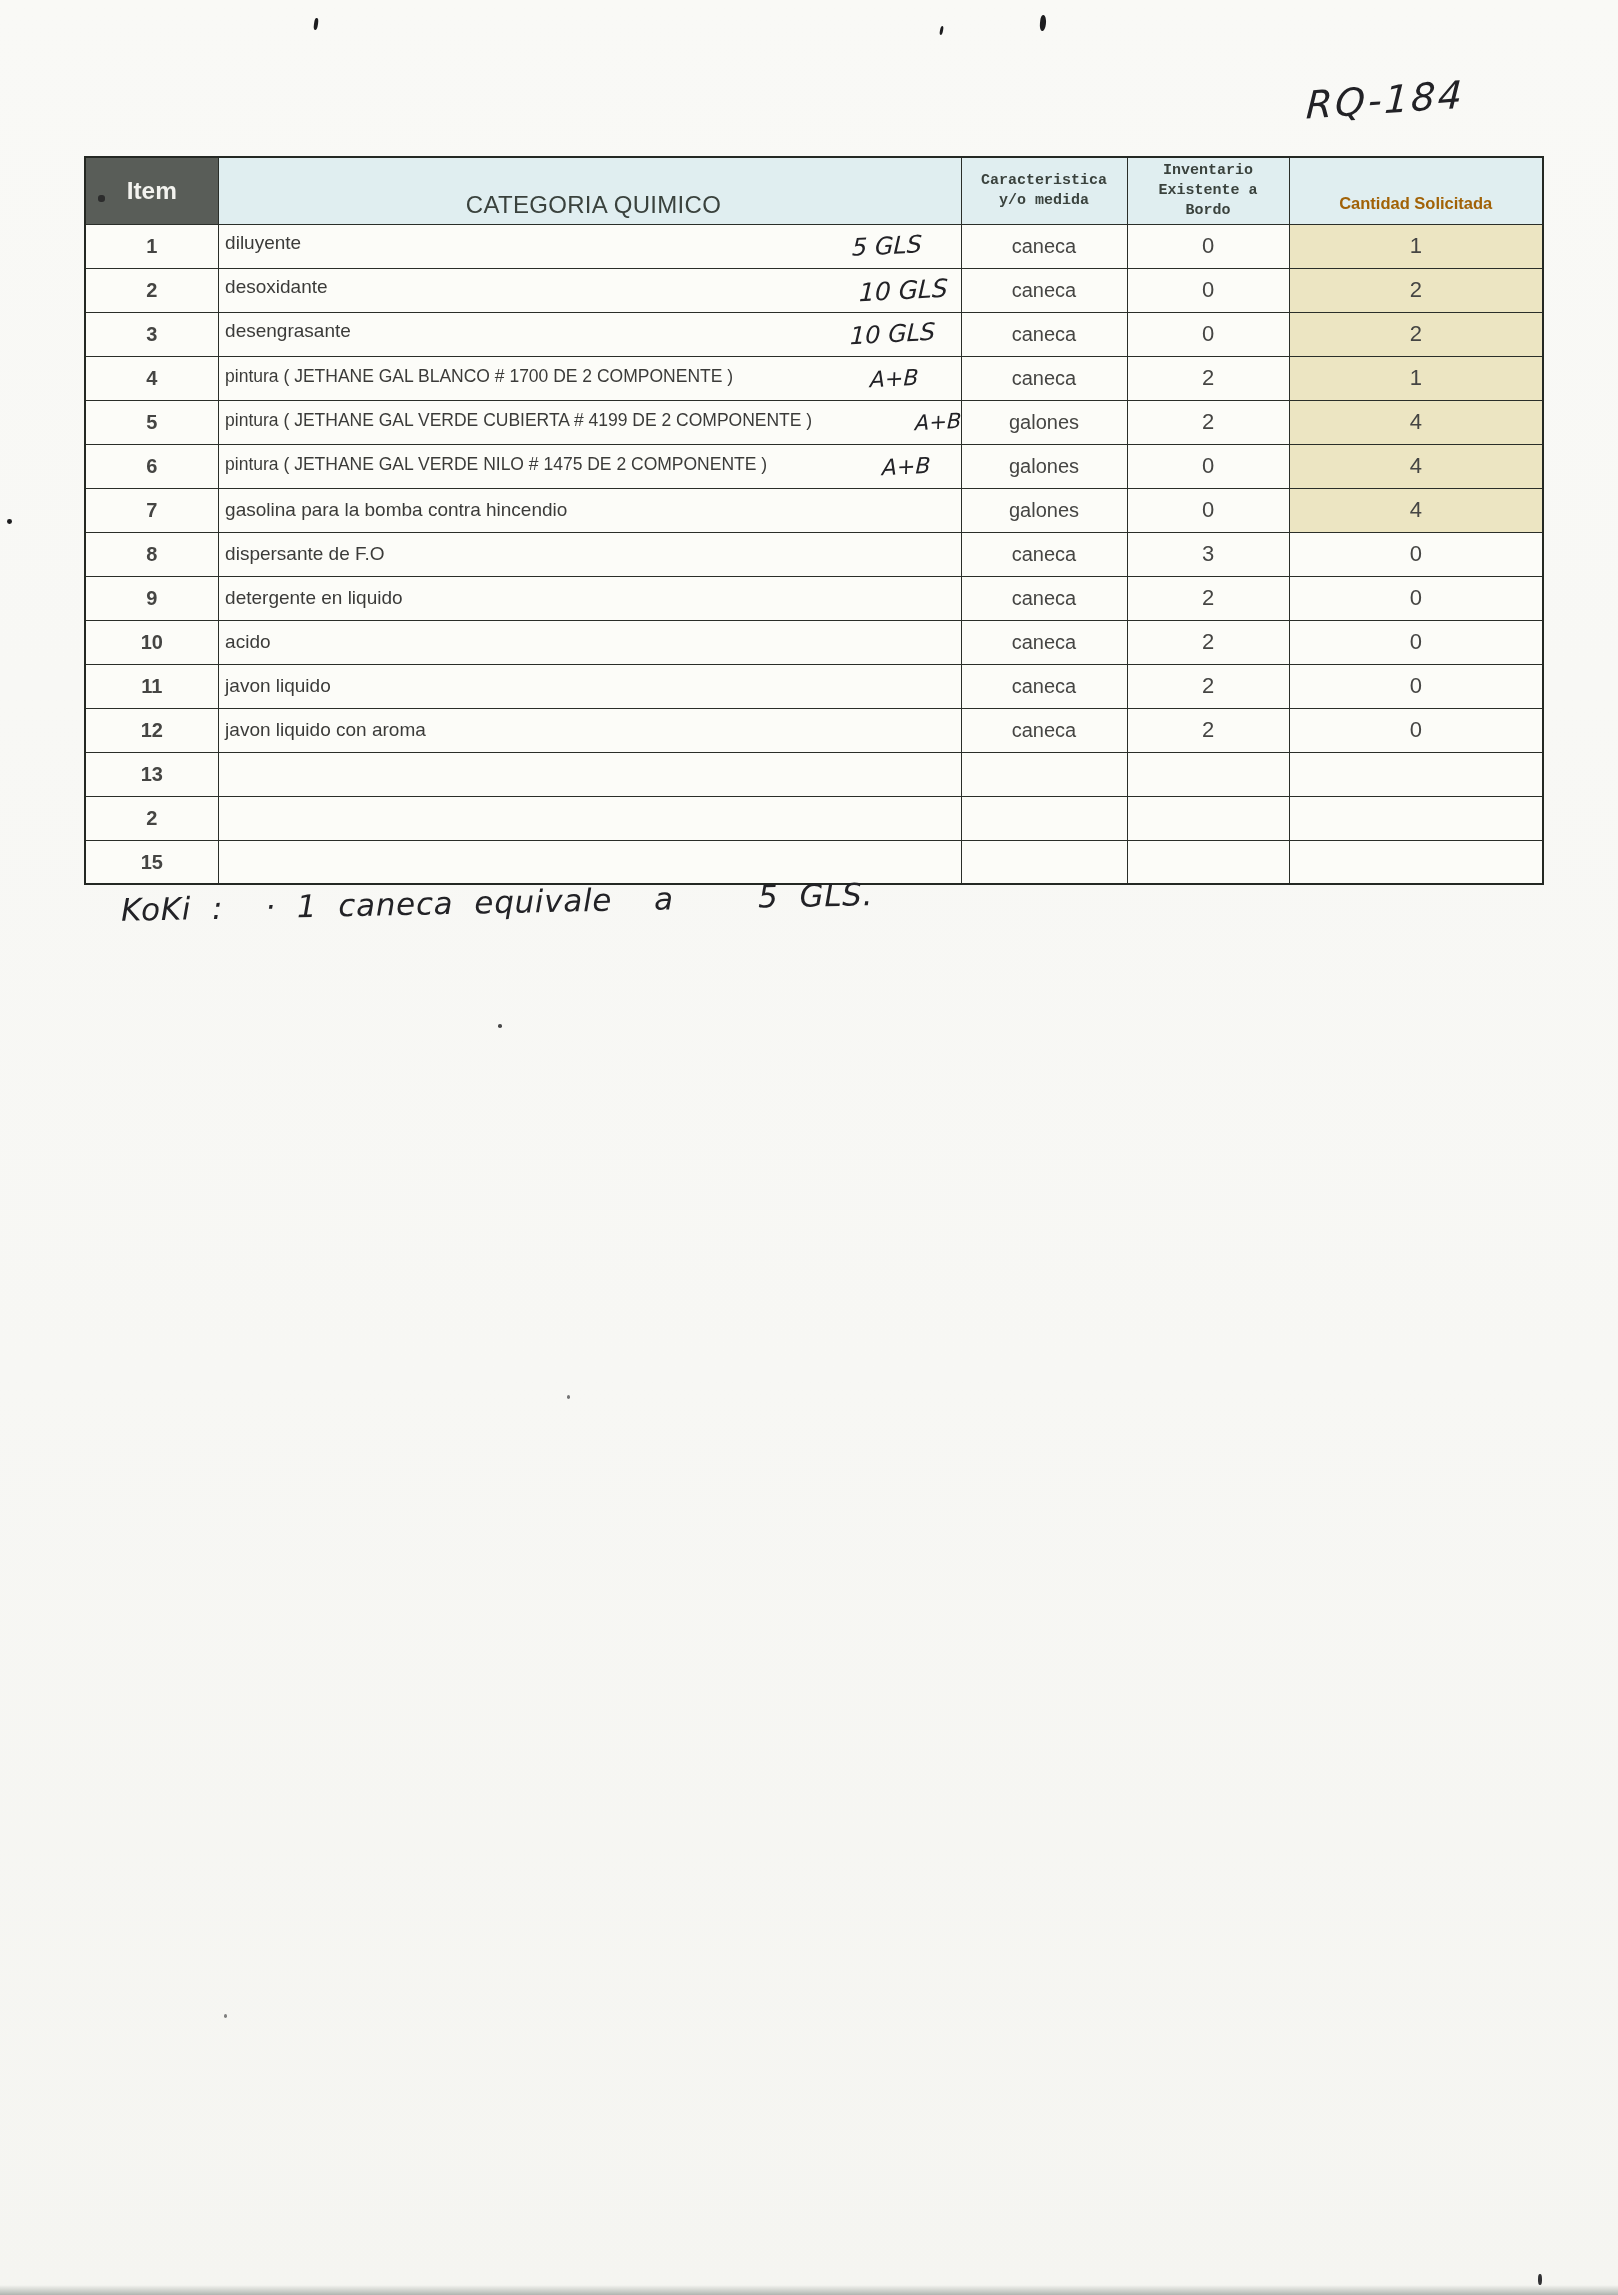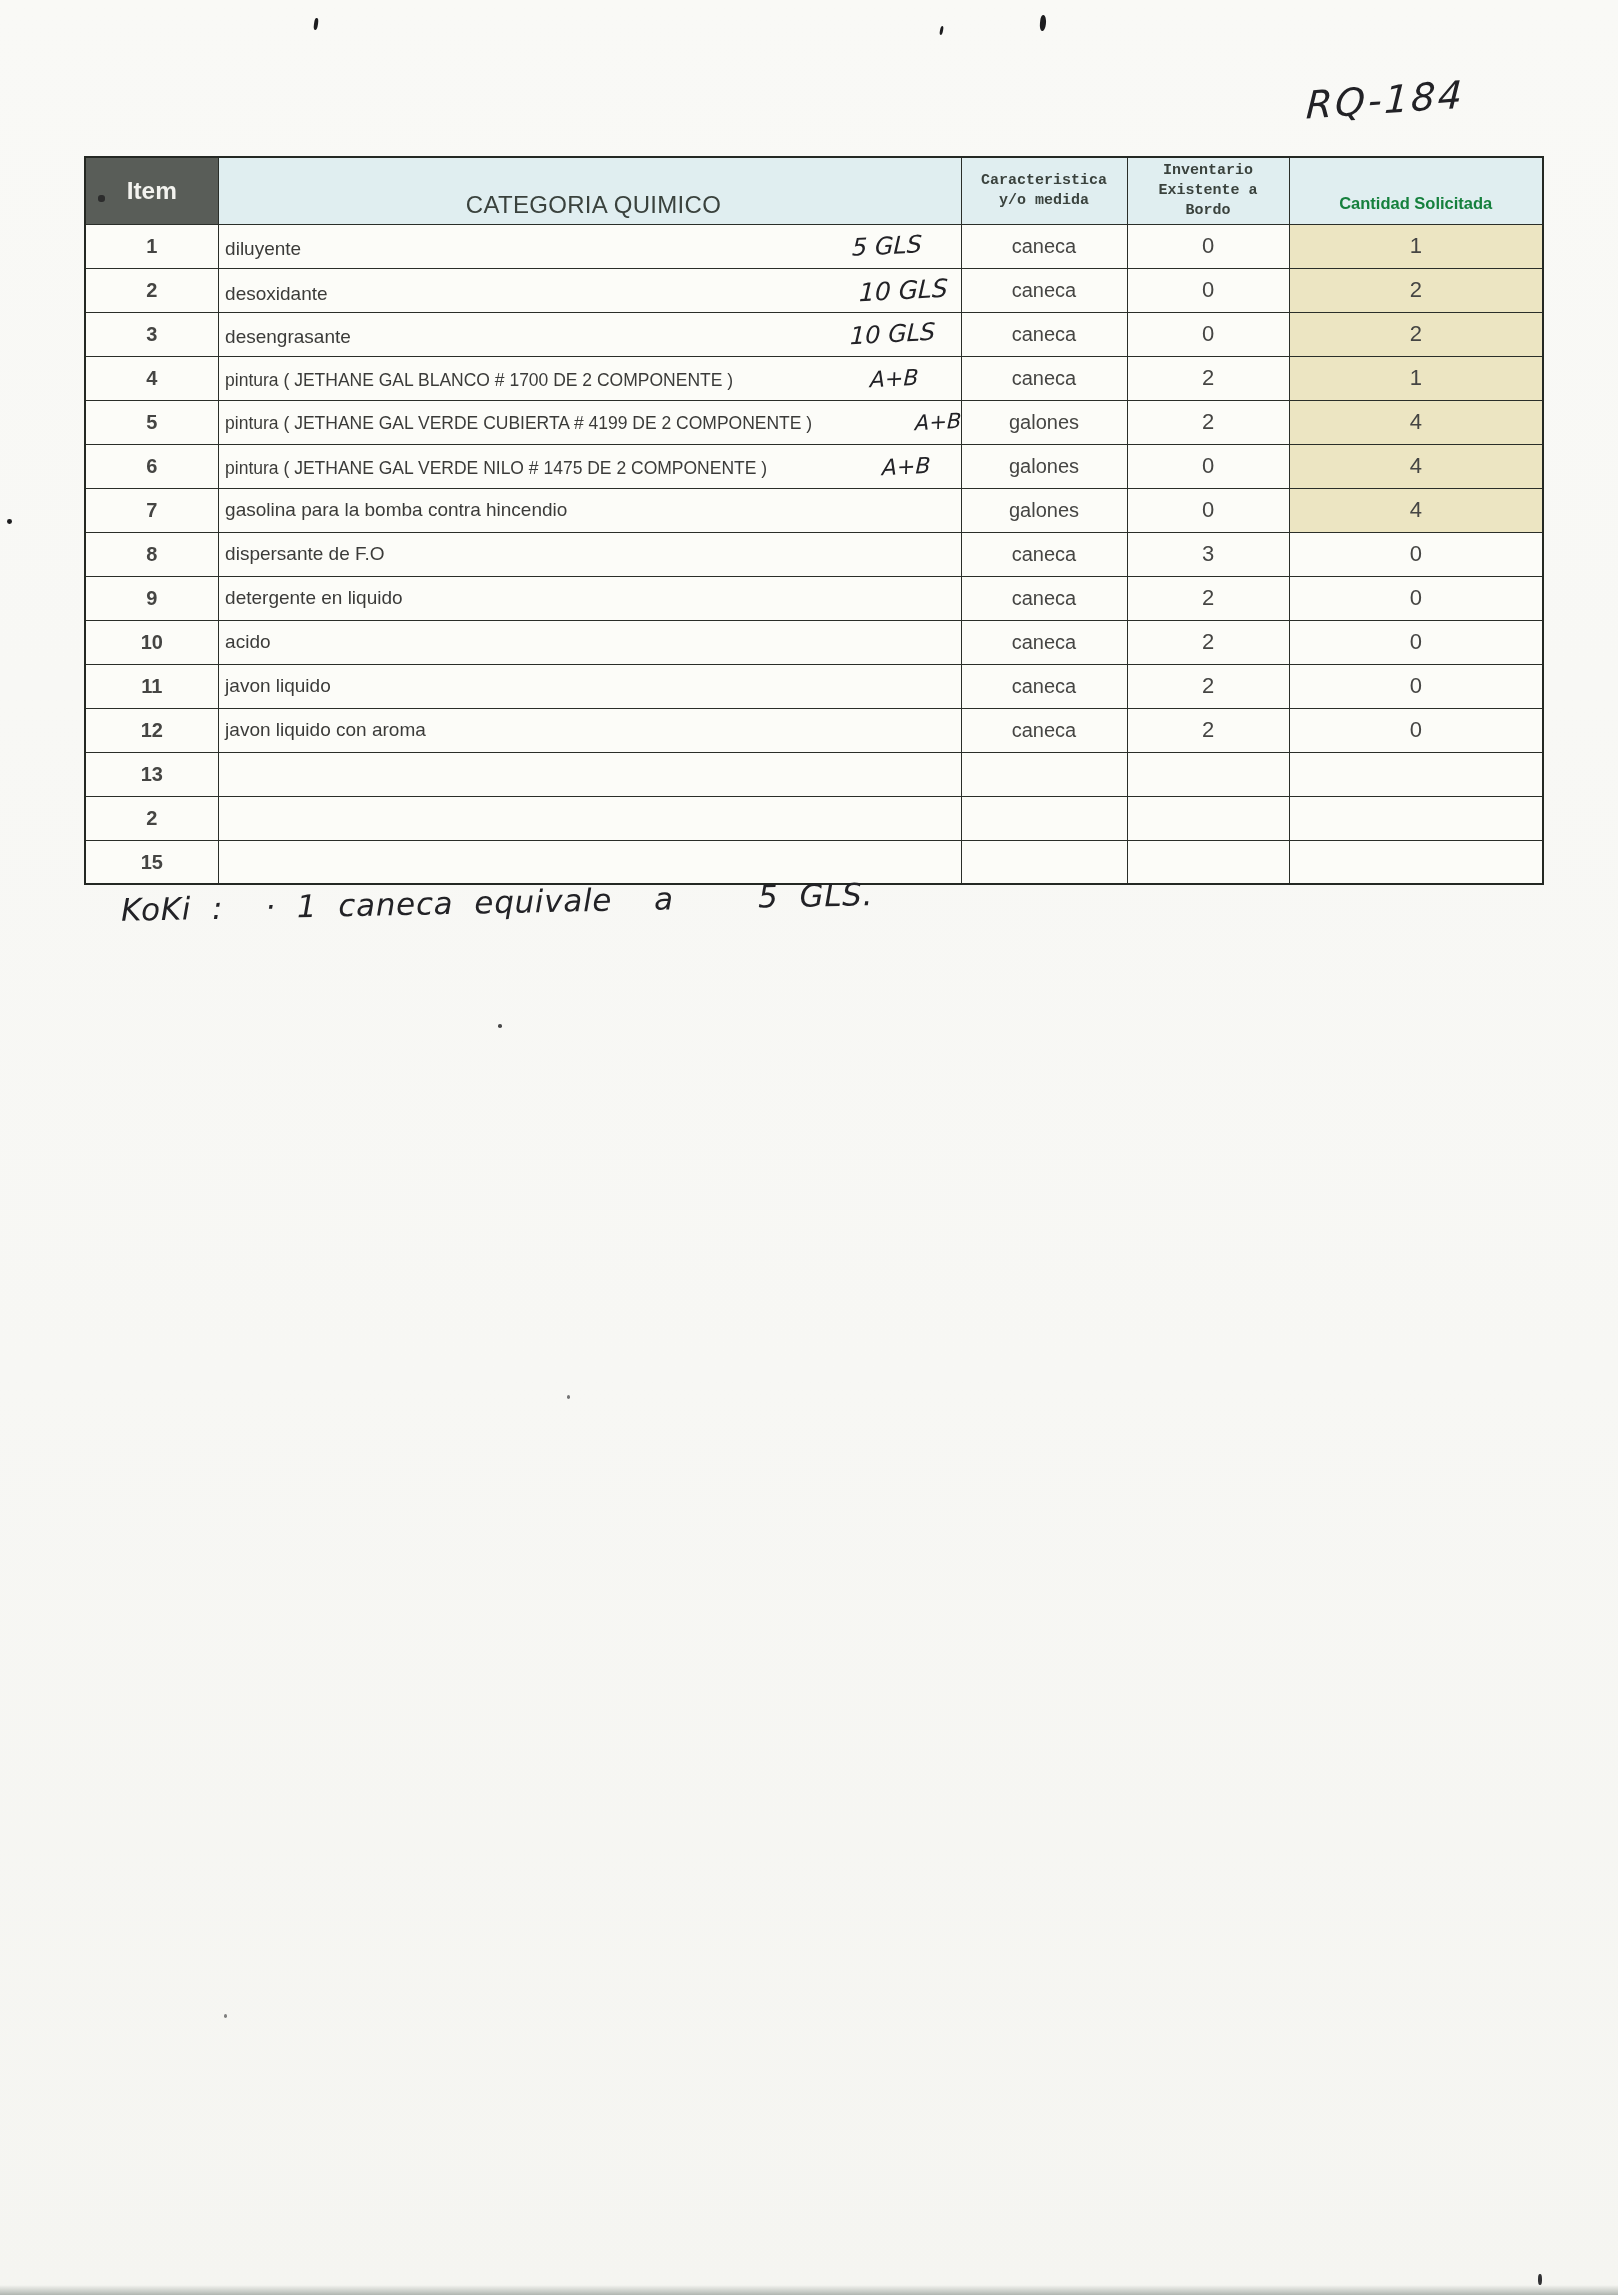--- a/index.html
+++ b/index.html
@@ -30,27 +30,27 @@
     background: #e0eef0; color: #3a423d;
     font-size: 24px; font-weight: normal; text-align: center; vertical-align: bottom;
     padding: 0 0 5.3px 8px; letter-spacing: 0.3px;
   }
   .h-med, .h-inv {
     background: #e0eef0; color: #3a423d;
     font-size: 15px; font-weight: bold; text-align: center; vertical-align: middle;
     line-height: 1.35; padding: 2.6px 9.2px; font-family: Liberation Mono, monospace;
   }
   .h-cant {
-    background: #e0eef0; color: #15803d;
+    background: #e0eef0; color: #a16207;
     font-size: 16.5px; font-weight: bold; text-align: center; vertical-align: bottom;
     padding-bottom: 10.5px;
   }
   .c-item { font-size: 20px; font-weight: bold; color: #454543; text-align: center; vertical-align: middle; }
   .c-cat  { vertical-align: middle; }
-  .c-cat .cellwrap { display: flex; align-items: flex-end; padding-left: 6.6px; }
+  .c-cat .cellwrap { display: flex; align-items: flex-start; padding-left: 6.6px; }
   .c-cat .cat { font-size: 19px; color: #3b3b39; white-space: nowrap; }
   tr.rsmall .c-cat .cat { font-size: 17.5px; }
   .c-med  { font-size: 20px; color: #454543; text-align: center; vertical-align: middle; margin-top: 28px; }
   .c-inv  { font-size: 22px; color: #454543; text-align: center; vertical-align: middle; }
   .c-cant { font-size: 22px; color: #454543; text-align: center; vertical-align: middle; }
   tbody tr:nth-child(-n+7) .c-cant { background: #ece5c2; }
   
   .hand {
     font-family: "DejaVu Sans", sans-serif;
     font-style: italic; color: #222226;

